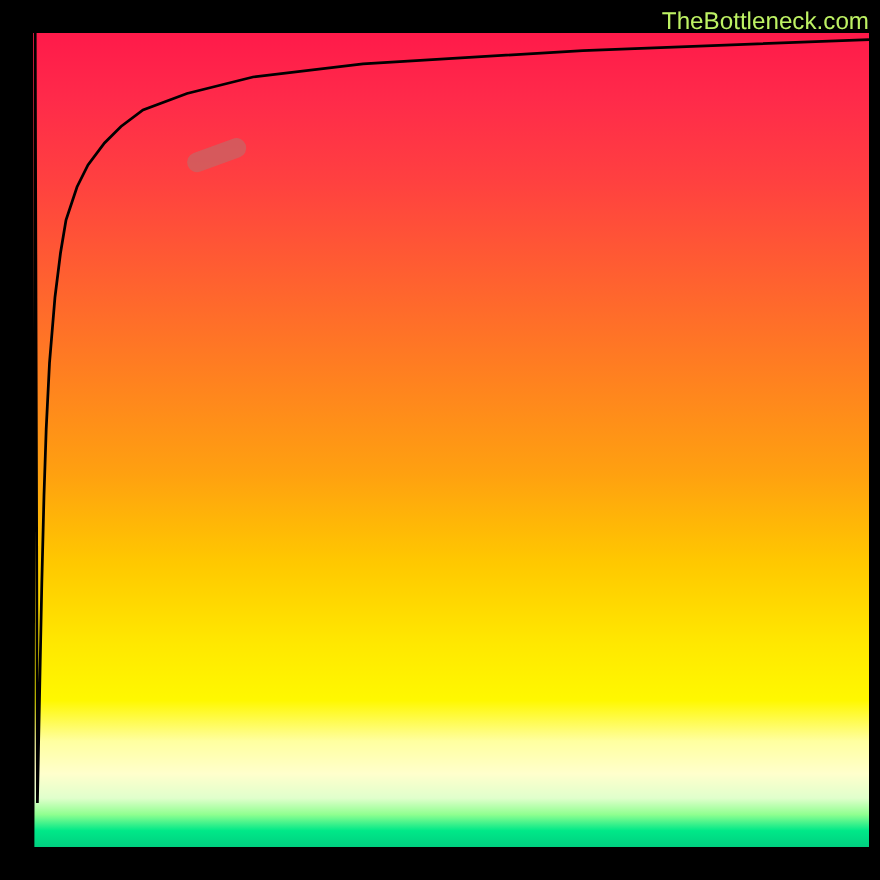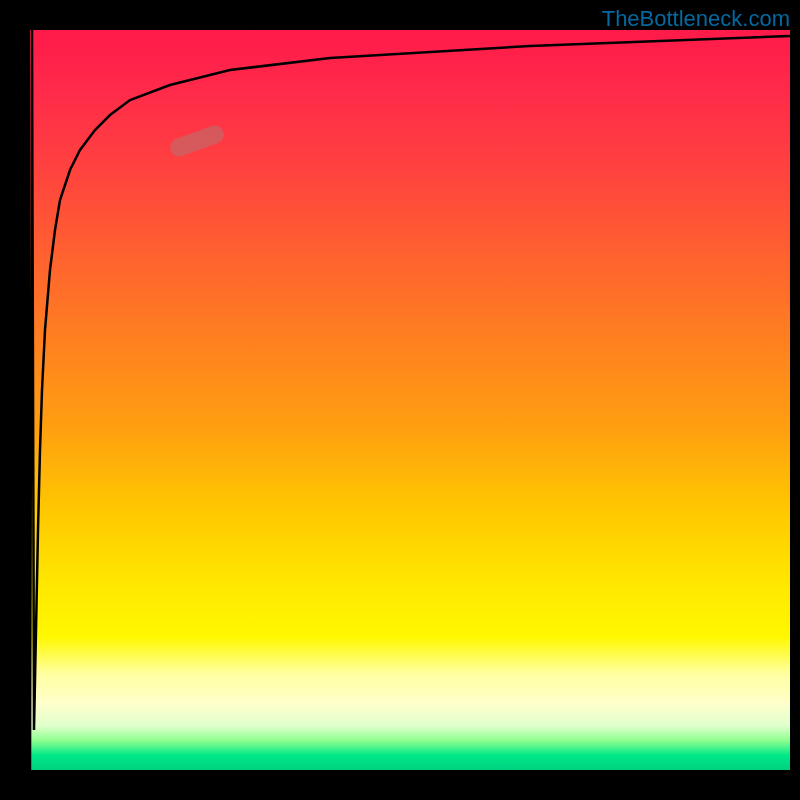--- a/index.html
+++ b/index.html
@@ -13,21 +13,21 @@
       height: 800px;
       background: #000;
       position: relative;
       font-family: Arial, sans-serif;
     }
     
     .watermark {
       position: absolute;
       top: 6px;
       right: 10px;
-      color: #0369a1;
+      color: #bef264;
       font-size: 22px;
       font-weight: normal;
       z-index: 10;
     }
     
     .plot-area {
       position: absolute;
       top: 30px;
       left: 30px;
       width: 760px;

